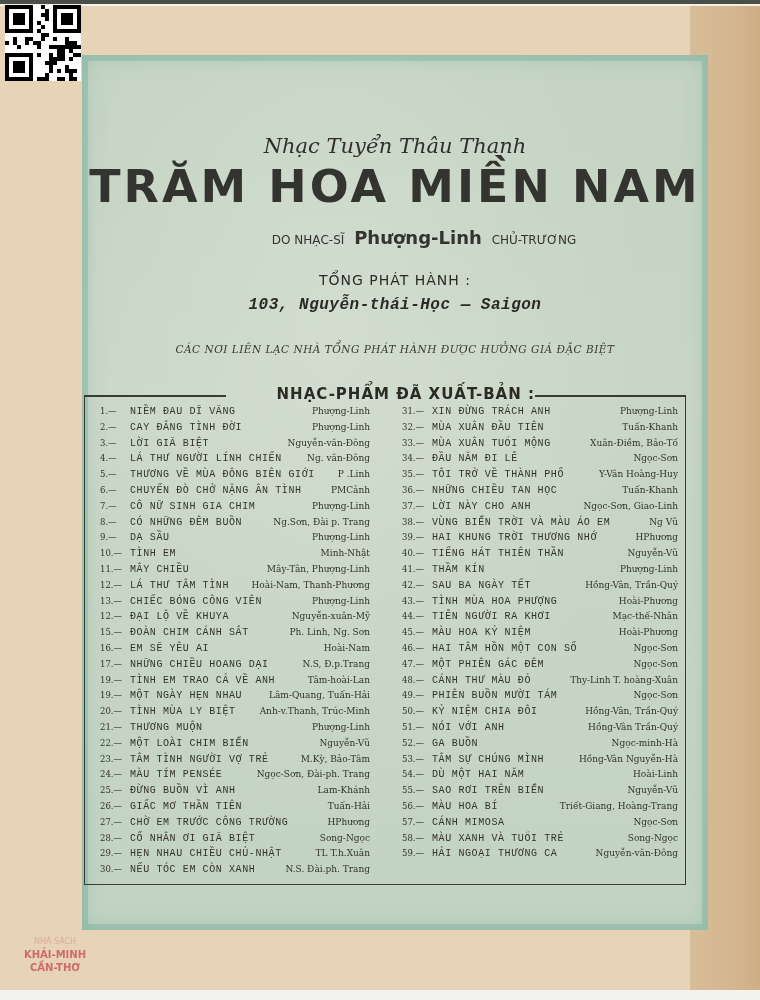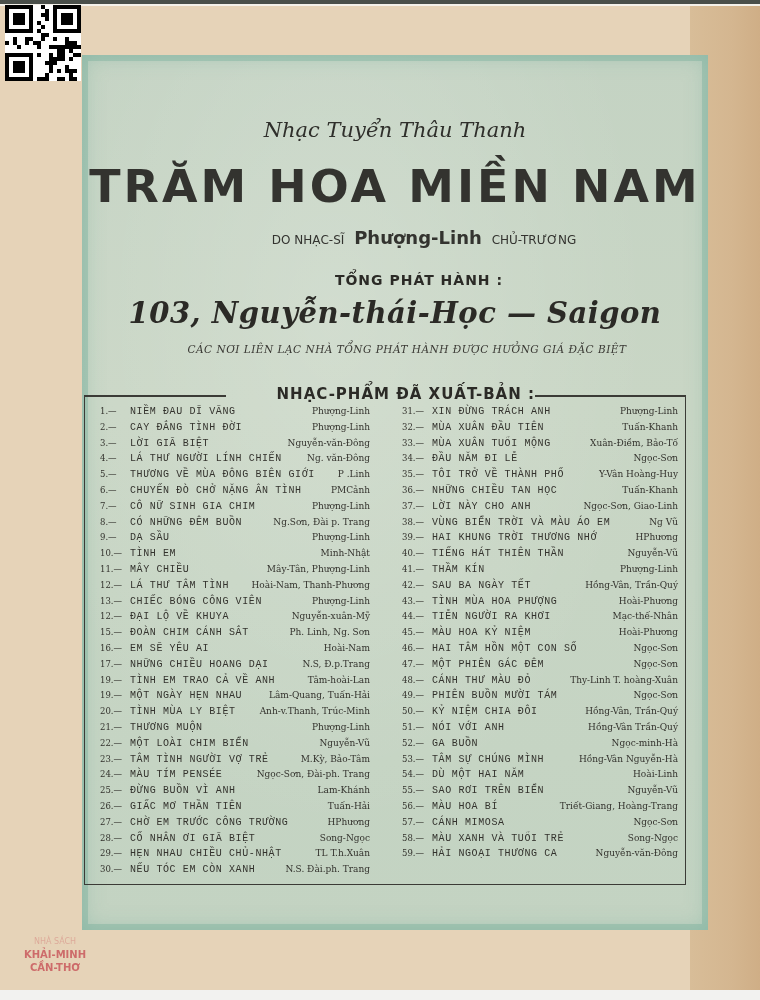--- a/index.html
+++ b/index.html
@@ -23,30 +23,30 @@
   .qr span { display:block; width:4px; height:4px; }
   .qr .b { background:#000; }
   .panel {
     position:absolute; left:82px; top:55px; width:626px; height:875px;
     background:
       radial-gradient(ellipse at 40% 30%, rgba(255,255,255,0.18), rgba(255,255,255,0) 60%),
       linear-gradient(180deg,#c4d3c3 0%,#c9d6c5 40%,#c3d3c2 100%);
     box-shadow: inset 0 0 0 6px rgba(110,170,150,0.35), inset 0 0 22px rgba(90,160,140,0.35);
   }
   .center { position:absolute; left:82px; width:626px; text-align:center; }
-  .subtitle { top:118px; font-style:italic; font-size:21px; color:#2f2f2b; }
+  .subtitle { top:134px; font-style:italic; font-size:21px; color:#2f2f2b; }
   .title {
     top:160px; font-family:"DejaVu Sans", sans-serif; font-weight:bold;
     font-size:45px; letter-spacing:3px; color:#33332f; transform:scaleX(1.02);
   }
   .byline { top:227px; font-family:"DejaVu Sans", sans-serif; font-size:12px; color:#33332f;margin-left:29px; }
   .byline .name { font-size:18px; font-weight:bold; margin:0 6px; }
-  .dist-label { top:272px; font-family:"DejaVu Sans", sans-serif; font-weight:bold; font-size:14px; letter-spacing:1px;padding-left:24px; }
-  .address { top:296px; font-style:italic; font-weight:bold; font-size:29px; letter-spacing:0.5px; }
-  .note { top:343px; font-style:italic; font-size:10.5px; letter-spacing:0.5px; color:#3a3934;margin-left:12px; }
+  .dist-label { top:272px; font-family:"DejaVu Sans", sans-serif; font-weight:normal; font-size:14px; letter-spacing:1px; }
+  .address { top:296px; font-style:italic; font-weight:bold; font-size:16px; letter-spacing:0.5px;font-family:Liberation Mono, monospace; }
+  .note { top:343px; font-style:italic; font-size:10.5px; letter-spacing:0.5px; color:#3a3934; }
   .list-box {
     position:absolute; left:84px; top:395px; width:602px; height:490px;
     border:1.5px solid #3b3b36; border-top:none; box-sizing:border-box;
   }
   .list-head-line-l { position:absolute; left:84px; top:395px; width:142px; height:1.5px; background:#3b3b36; }
   .list-head-line-r { position:absolute; left:535px; top:395px; width:151px; height:1.5px; background:#3b3b36; }
   .list-head {
     position:absolute; left:226px; width:309px; top:385px; text-align:right;
     font-family:"DejaVu Sans", sans-serif; font-weight:bold; font-size:15px; letter-spacing:1px;
   }

